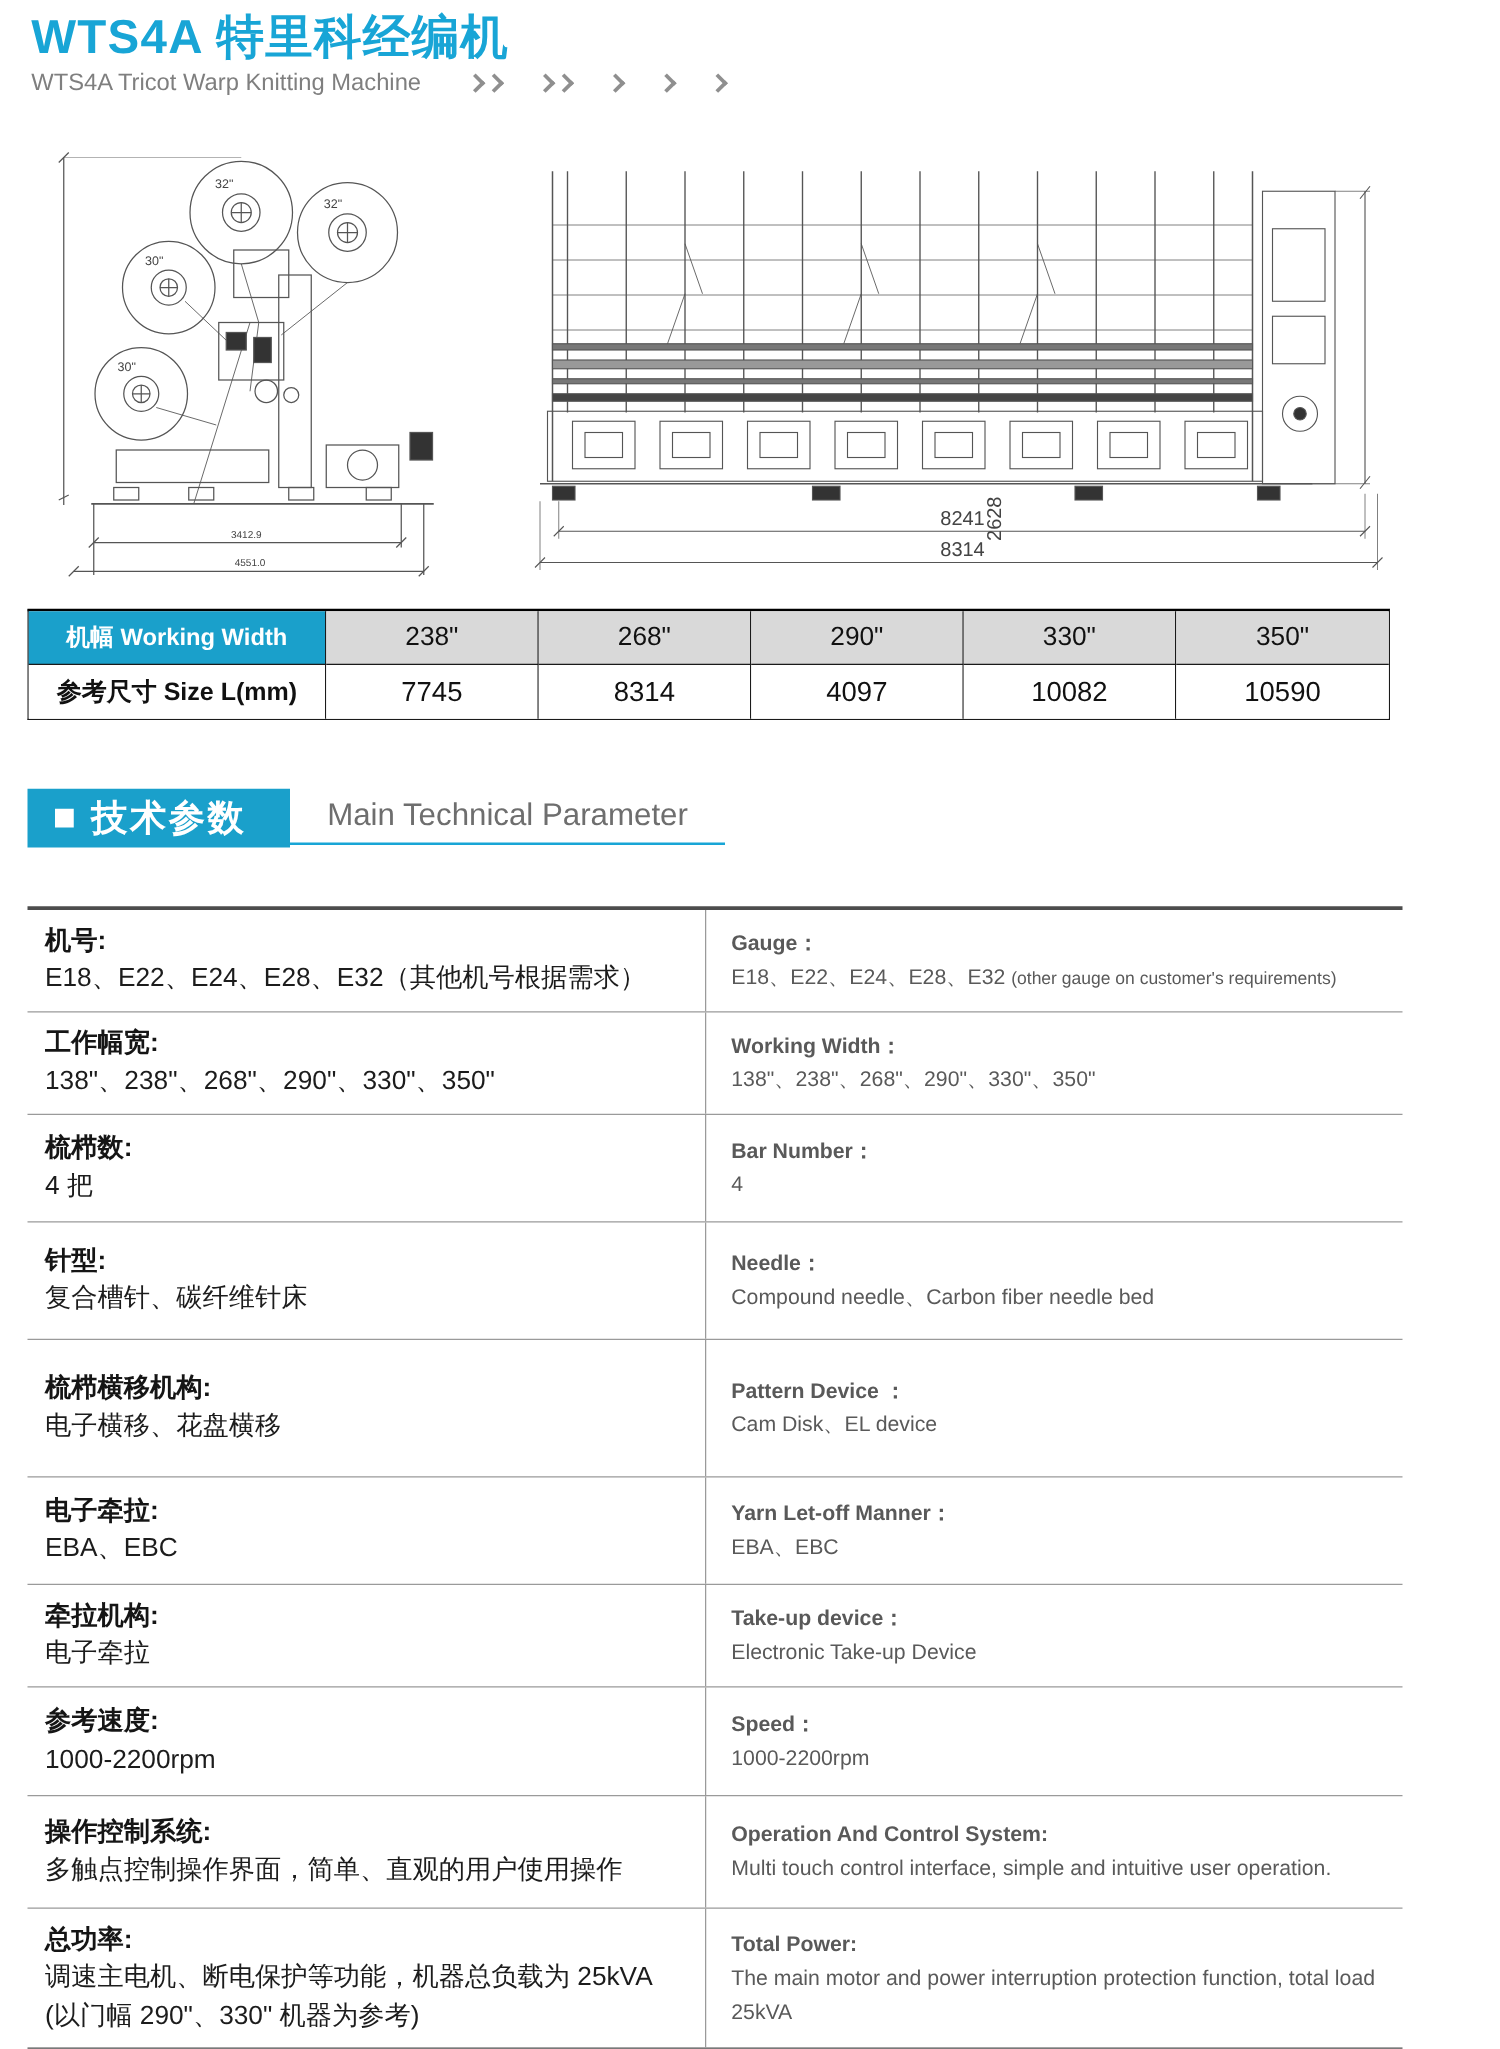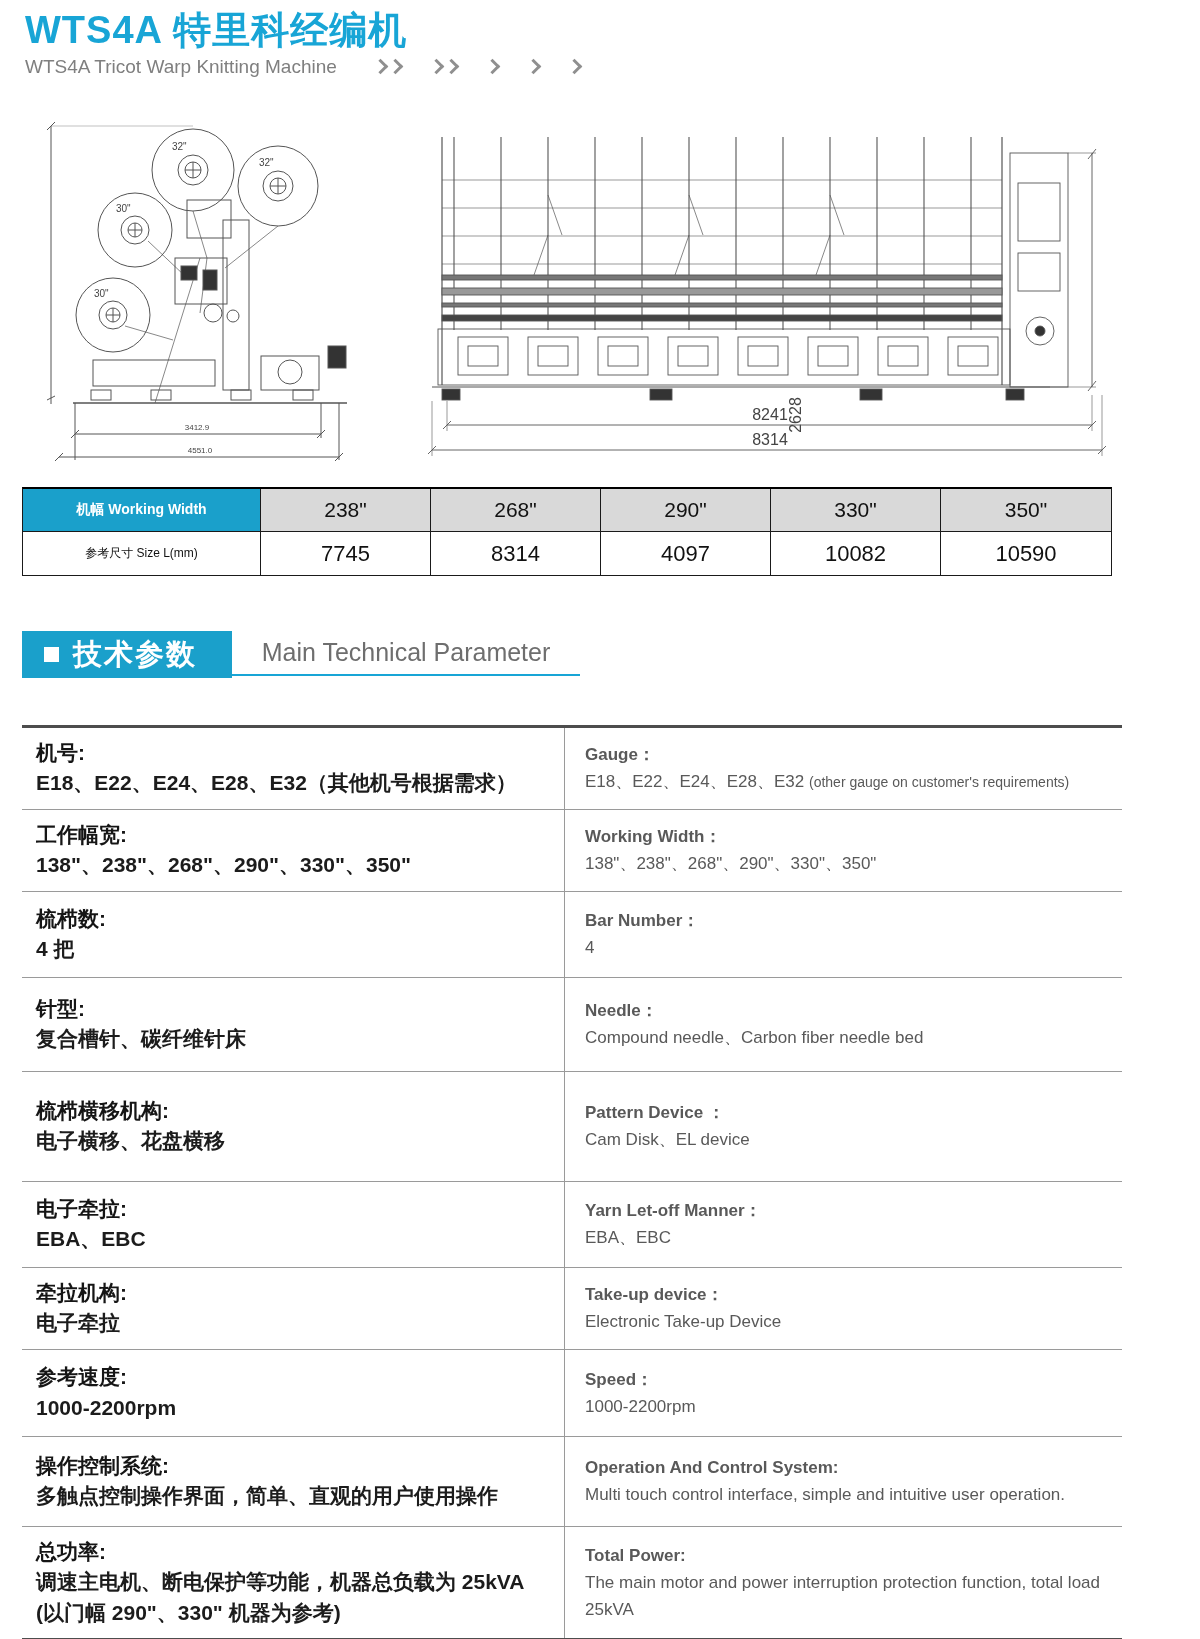--- a/index.html
+++ b/index.html
@@ -38,22 +38,22 @@
     border:1px solid #1a1a1a;border-top:2px solid #000;
   }
   .size-table .cell{
     border-right:1px solid #1a1a1a;border-bottom:1px solid #1a1a1a;
     height:43px;display:flex;align-items:center;justify-content:center;
     font-size:21px;background:#fff;
   }
   .size-table .cell:nth-child(6n){border-right:none;}
   .size-table .cell:nth-child(n+7){border-bottom:none;}
   .size-table .head{background:var(--cell-gray);font-weight:normal;}
-  .size-table .corner{background:var(--accent-box);color:#fff;font-weight:bold;font-size:14px;}
-  .size-table .rowlabel{font-weight:normal;font-size:12px;}
+  .size-table .corner{background:var(--accent-box);color:#fff;font-weight:bold;font-size:19px;}
+  .size-table .rowlabel{font-weight:bold;font-size:20px;}
   .size-table .val{font-size:22px;}
   
   .section{position:absolute;left:22px;top:631px;width:1100px;height:47px;}
   .section-box{
     position:absolute;left:0;top:0;width:210px;height:47px;background:var(--accent-box);
     color:#fff;display:flex;align-items:center;padding-left:22px;
   }
   .section-bullet{width:15px;height:15px;background:#fff;margin-right:14px;}
   .section-cn{font-size:29px;font-weight:bold;letter-spacing:2px;}
   .section-en{
@@ -66,21 +66,21 @@
   .spec{
     position:absolute;left:22px;top:725px;width:1100px;
     border-top:3px solid var(--line-dark);border-bottom:3px solid var(--line-dark);
   }
   .spec-row{display:grid;grid-template-columns:543px 1fr;border-bottom:1px solid var(--line-mid);}
   .spec-row:last-child{border-bottom:none;}
   .spec-cell{display:flex;flex-direction:column;justify-content:center;padding:10px 14px;}
   .spec-cell.cn{border-right:1px solid var(--line-mid);padding-left:14px;}
   .spec-cell.en{padding-left:20px;color:#595959;}
   .cn .lbl{font-size:21px;font-weight:bold;color:#151515;line-height:1.45;}
-  .cn .val{font-size:21px;color:#1c1c1c;line-height:1.45;font-weight:bold;}
+  .cn .val{font-size:21px;color:#1c1c1c;line-height:1.45;}
   .en .lbl{font-size:17px;font-weight:bold;line-height:1.6;}
   .en .val{font-size:17px;line-height:1.6;}
   .en .note{font-size:14px;}
   .r0{min-height:80px;} .r1{min-height:80px;} .r2{min-height:86px;} .r3{min-height:94px;}
   .r4{min-height:110px;} .r5{min-height:86px;} .r6{min-height:82px;} .r7{min-height:87px;}
   .r8{min-height:90px;} .r9{min-height:101px;}
 </style>
 </head>
 <body>
 

